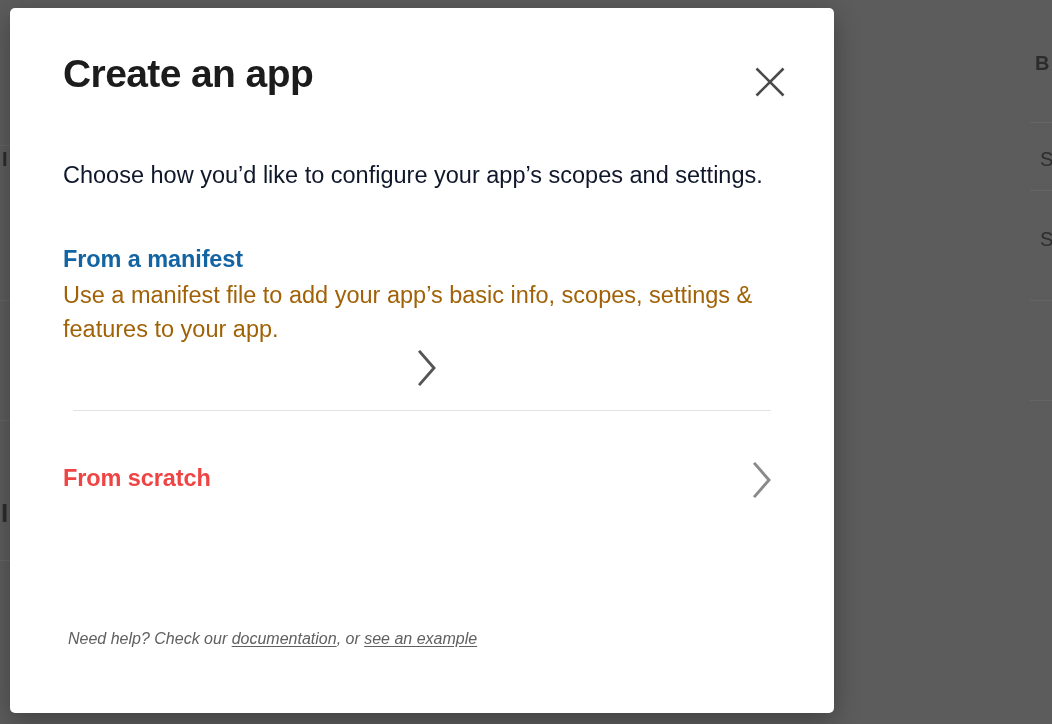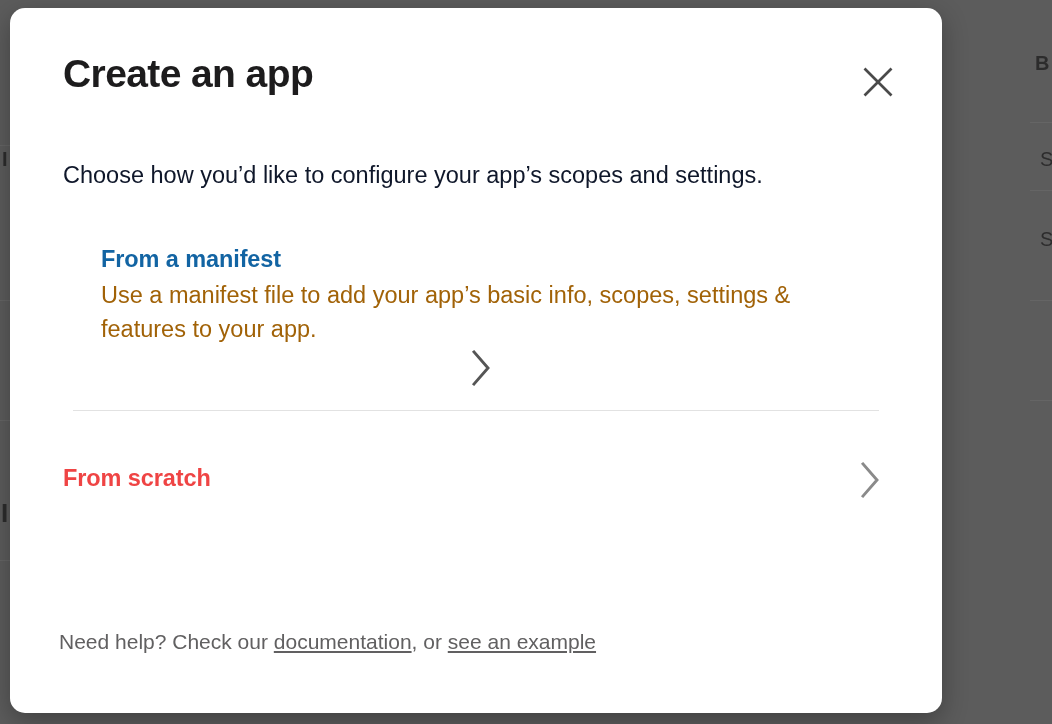--- a/index.html
+++ b/index.html
@@ -33,24 +33,24 @@
     position: absolute;
     height: 1px;
     background: rgba(255,255,255,0.06);
   }
 
   
   #modal {
     position: absolute;
     left: 10px;
     top: 8px;
-    width: 932px;
+    width: 824px;
     height: 705px;
     background: #ffffff;
-    border-radius: 15px;
+    border-radius: 5px;
     box-shadow: 0 8px 26px rgba(0,0,0,0.30);
     overflow: hidden;
   }
 
   .modal-inner {
     position: relative;
     width: 100%;
     height: 100%;
     box-sizing: border-box;
     padding: 0 53px;
@@ -153,26 +153,27 @@
     left: 63px;
     right: 63px;
     top: 402px;
     height: 1px;
     background: #e2e2e2;
   }
 
   
   #modal-footer {
     position: absolute;
-    left: 49px;
+    left: 58px;
     top: 620px;
-    font-size: 21px;
+    font-size: 16px;
     color: #616061;
     line-height: 1.35;
     white-space: nowrap;
+    font-style: italic;
   }
   #modal-footer a {
     color: #616061;
     text-decoration: underline;
     text-underline-offset: 2px;
     cursor: pointer;
   }
 </style>
 </head>
 <body>

